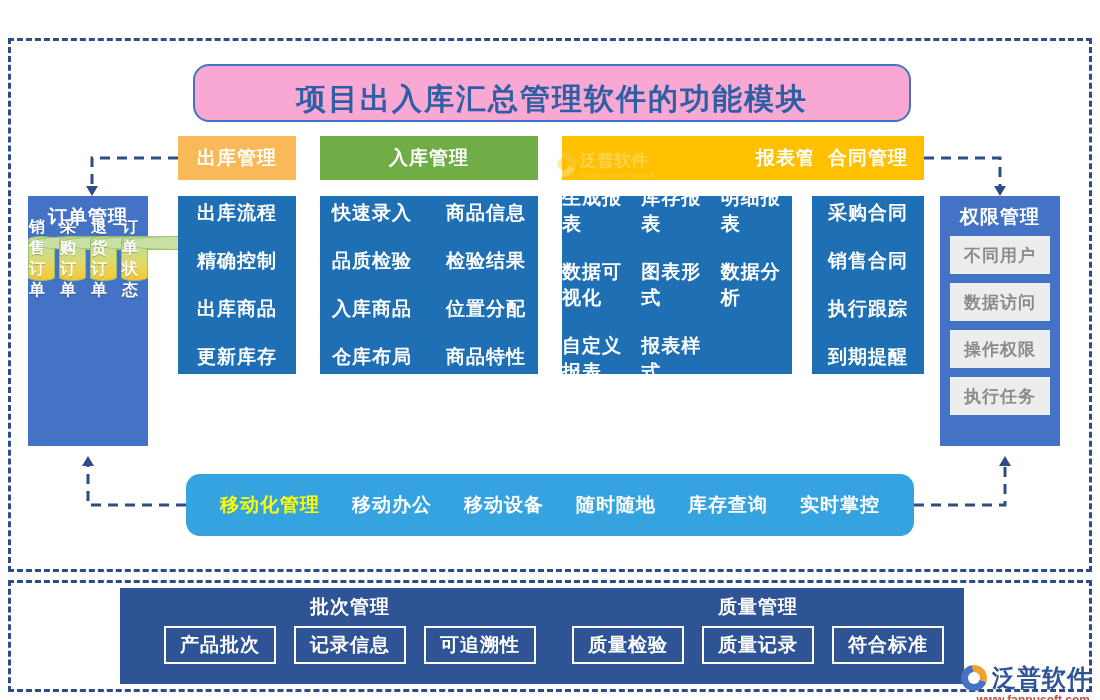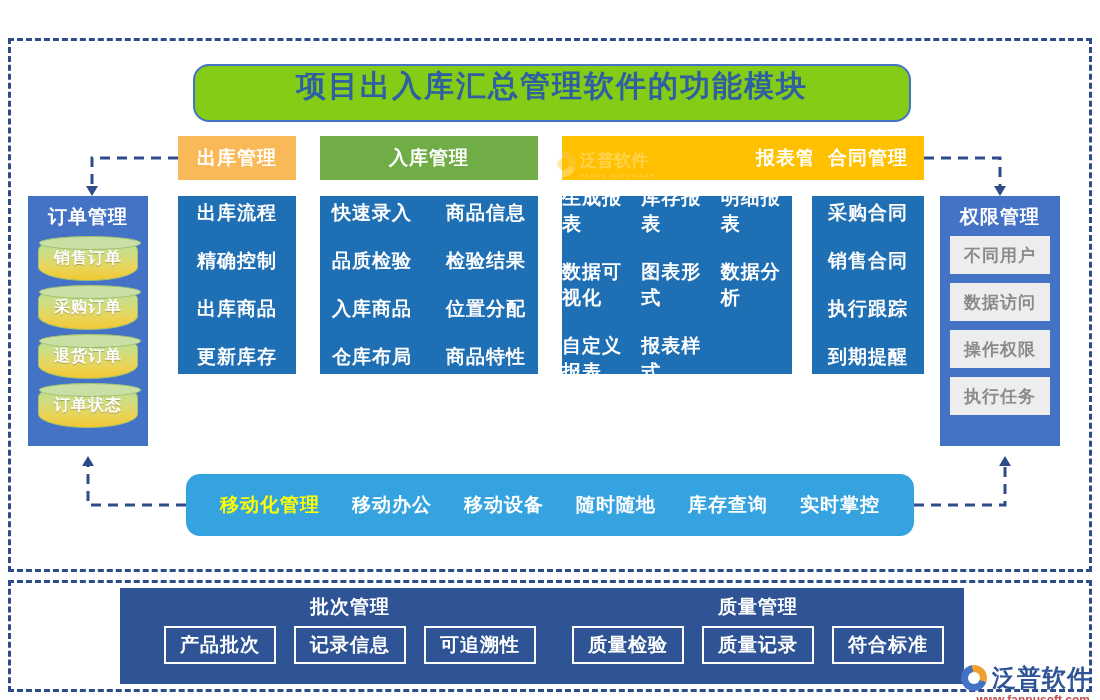--- a/index.html
+++ b/index.html
@@ -21,22 +21,22 @@
     position: absolute; left: 8px; top: 580px;
     width: 1084px; height: 112px;
     border: 3px dashed #2E4C8A;
   }
 
   
   .title-box {
     position: absolute; left: 193px; top: 64px;
     width: 718px; height: 58px;
     border: 2px solid #4472C4; border-radius: 16px;
-    display: flex; align-items: flex-start; justify-content: center;
-    background: #84cc16;
+    display: flex; align-items: flex-end; justify-content: center;
+    background: #f9a8d4;
   }
   .title-box span {
     color: #2E5FA3; font-size: 30px; font-weight: bold;
     letter-spacing: 2px;
   }
 
   
   .hdr {
     position: absolute; top: 136px; height: 44px;
     display: flex; align-items: center; justify-content: center;
@@ -54,21 +54,21 @@
     padding-top: 8px;
   }
   .side-left  { left: 28px; }
   .side-right { left: 940px; }
   .side-title {
     text-align: center; color: #ffffff; font-size: 19px;
     font-weight: bold; letter-spacing: 1px; margin-bottom: 6px;
   }
 
   
-  .cyl-wrap { display:flex; flex-direction:column; align-items:center; gap:4px; }
+  .cyl-wrap { display:flex; flex-direction:row; align-items:center; gap:4px; }
   .cyl {
     position: relative; width: 100px; height: 45px;
     background: linear-gradient(180deg, #B6D98F 0%, #CBDE86 35%, #E8D55C 70%, #F2C832 100%);
     border: 1px solid #9FBF72;
     border-radius: 50px / 14px;
     display: flex; align-items: center; justify-content: center;
   }
   .cyl::before {
     content: ""; position: absolute; left: 0; top: -1px;
     width: 100px; height: 12px;

